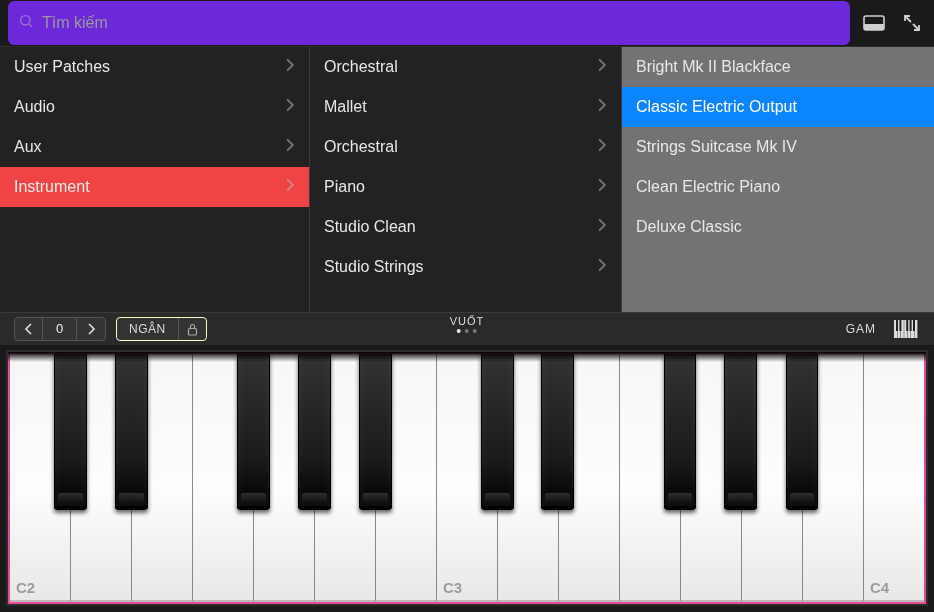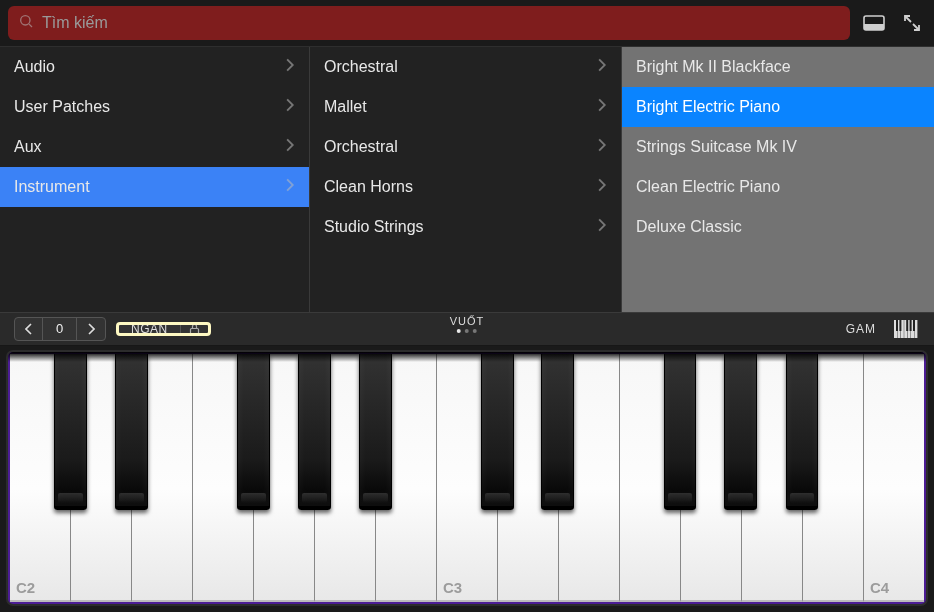--- a/index.html
+++ b/index.html
@@ -1,59 +1,59 @@
 <!DOCTYPE html>
 <html><head>
 <meta charset="utf-8">
 <style>
   * { box-sizing: border-box; margin: 0; padding: 0; font-family: -apple-system, "Helvetica Neue", Arial, sans-serif; }
   html,body { width:934px; height:612px; background:#000; overflow:hidden; }
   .app { width:934px; height:612px; background:#1a1a1a; display:flex; flex-direction:column; }
 
   
   .topbar { height:46px; display:flex; align-items:center; padding:6px 8px; gap:10px; background:#1a1a1a; }
-  .search-wrap { flex:1; background:#7f1d1d; border-radius:6px; height:34px; display:flex; align-items:center; padding:0 10px; gap:8px; }
+  .search-wrap { flex:1; background:#6d28d9; border-radius:6px; height:44px; display:flex; align-items:center; padding:0 10px; gap:8px; }
   .search-wrap svg { width:16px; height:16px; opacity:.55; }
   .search-input { flex:1; background:transparent; border:none; outline:none; color:#ccc; font-size:16px; }
   .search-input::placeholder { color:#9a9a9a; }
   .tb-icon { width:28px; height:28px; display:flex; align-items:center; justify-content:center; color:#cfcfcf; cursor:pointer; }
 
   
   .browser { flex:1; display:flex; min-height:0; background:#222; border-top:1px solid #2e2e2e; }
   .col { overflow:hidden; }
   .col1 { width:310px; border-right:1px solid #3a3a3a; background:#222; }
   .col2 { width:312px; border-right:1px solid #3a3a3a; background:#222; }
   .col3 { flex:1; background:#737373; }
   .row { height:40px; display:flex; align-items:center; padding:0 14px; color:#e8e8e8; font-size:16px; cursor:pointer; }
   .row .chev { margin-left:auto; opacity:.55; }
-  .row.selected-dark { background:#3b82f6;align-items:center; }
+  .row.selected-dark { background:#ef4444;align-items:center; }
   .row.selected-blue { background:#0a84ff; color:#fff; }
   .row .chev svg { width:9px; height:14px; }
 
   
   .kb-toolbar { height:34px; background:#2a2a2a; border-top:1px solid #3a3a3a; border-bottom:1px solid #171717; display:flex; align-items:center; padding:0 14px; color:#d9d9d9; font-size:12px; gap:10px; position:relative; }
   .oct-group { display:flex; align-items:center; border:1px solid #555; border-radius:4px; overflow:hidden; height:24px; background:#333; }
   .oct-btn { width:28px; height:100%; display:flex; align-items:center; justify-content:center; cursor:pointer; border-right:1px solid #555; }
   .oct-btn:last-child { border-right:none; }
   .oct-val { width:34px; text-align:center; font-size:13px; color:#eee; border-right:1px solid #555; height:100%; line-height:22px; }
-  .sustain { display:flex; align-items:center; border:3px solid #fef9c3; border-radius:4px; height:14px; background:#333; overflow:hidden; }
+  .sustain { display:flex; align-items:center; border:1px solid #fef9c3; border-radius:4px; height:24px; background:#333; overflow:hidden; }
   .sustain-label { padding:0 12px; font-size:12px; color:#ddd; letter-spacing:.5px; }
   .sustain-lock { width:28px; height:100%; display:flex; align-items:center; justify-content:center; border-left:1px solid #555; }
   .center-label { position:absolute; left:50%; top:2px; transform:translateX(-50%); text-align:center; }
   .center-label .t { font-size:11px; letter-spacing:1px; color:#ddd; }
   .dots { display:flex; gap:4px; justify-content:center; margin-top:2px; }
   .dot { width:4px; height:4px; border-radius:50%; background:#777; }
   .dot.active { background:#e8e8e8; }
   .right-tools { margin-left:auto; display:flex; align-items:center; gap:18px; }
   .gam { font-size:12px; letter-spacing:1px; color:#ddd; }
   .mini-kb svg { display:block; }
 
   
   .keyboard-area { height:266px; background:#1a1a1a; padding:4px 6px 6px 6px; }
-  .keyboard-frame { width:100%; height:100%; background:#4c1d95; border:2px solid #2c2c2c; border-radius:7px; position:relative; overflow:hidden; }
+  .keyboard-frame { width:100%; height:100%; background:#ec4899; border:2px solid #2c2c2c; border-radius:0; position:relative; overflow:hidden; }
   .shadow-strip { position:absolute; left:0; right:0; top:0; height:10px; background:linear-gradient(#000, rgba(0,0,0,0)); z-index:5; }
   .white-keys { position:absolute; left:2px; right:2px; top:2px; bottom:2px; display:flex; }
   .white-key { flex:1; background:linear-gradient(#f7f7f7 0%, #fdfdfd 55%, #e8e8e8 100%); border-right:1px solid #888; position:relative; border-bottom:2px solid #bbb; cursor:pointer; }
   .white-key:last-child { border-right:none; }
   .white-key .lbl { position:absolute; bottom:4px; left:6px; font-size:15px; font-weight:600; color:#9c9c9c; }
   .black-keys { position:absolute; left:2px; right:2px; top:2px; height:62%; pointer-events:none; }
   .black-key { position:absolute; top:0; width:3.6%; height:100%; pointer-events:auto; cursor:pointer;
     background:linear-gradient(#333 0%, #1a1a1a 70%, #000 100%);
     border-left:1px solid #000; border-right:1px solid #000; border-bottom:4px solid #000;
     border-radius:0 0 3px 3px; box-shadow:0 3px 4px rgba(0,0,0,.6), inset 0 -10px 8px rgba(255,255,255,.06);
@@ -85,27 +85,27 @@
       <svg width="18" height="18" viewBox="0 0 18 18" stroke="#cfcfcf" stroke-width="1.8" fill="none">
           <path d="M2 7V2h5M16 11v5h-5"></path>
           <path d="M2 2l6 6M16 16l-6-6"></path>
         </svg>
     </div>
   </div>
 
   <div class="browser">
     <div class="col col1" id="col1">
         <div class="row">
+          <span>User Patches</span>
+          <span class="chev"><svg viewBox="0 0 8 12">
+              <path d="M1 1l5 5-5 5" stroke="#bbb" stroke-width="1.6" fill="none"></path>
+            </svg></span>
+        </div>
+        <div class="row">
           <span>Audio</span>
-          <span class="chev"><svg viewBox="0 0 8 12">
-              <path d="M1 1l5 5-5 5" stroke="#bbb" stroke-width="1.6" fill="none"></path>
-            </svg></span>
-        </div>
-        <div class="row">
-          <span>User Patches</span>
           <span class="chev"><svg viewBox="0 0 8 12">
               <path d="M1 1l5 5-5 5" stroke="#bbb" stroke-width="1.6" fill="none"></path>
             </svg></span>
         </div>
         <div class="row">
           <span>Aux</span>
           <span class="chev"><svg viewBox="0 0 8 12">
               <path d="M1 1l5 5-5 5" stroke="#bbb" stroke-width="1.6" fill="none"></path>
             </svg></span>
         </div>
@@ -129,38 +129,44 @@
               <path d="M1 1l5 5-5 5" stroke="#bbb" stroke-width="1.6" fill="none"></path>
             </svg></span>
         </div>
         <div class="row">
           <span>Orchestral</span>
           <span class="chev"><svg viewBox="0 0 8 12">
               <path d="M1 1l5 5-5 5" stroke="#bbb" stroke-width="1.6" fill="none"></path>
             </svg></span>
         </div>
         <div class="row">
-          <span>Clean Horns</span>
+          <span>Piano</span>
+          <span class="chev"><svg viewBox="0 0 8 12">
+              <path d="M1 1l5 5-5 5" stroke="#bbb" stroke-width="1.6" fill="none"></path>
+            </svg></span>
+        </div>
+        <div class="row">
+          <span>Studio Clean</span>
           <span class="chev"><svg viewBox="0 0 8 12">
               <path d="M1 1l5 5-5 5" stroke="#bbb" stroke-width="1.6" fill="none"></path>
             </svg></span>
         </div>
         <div class="row">
           <span>Studio Strings</span>
           <span class="chev"><svg viewBox="0 0 8 12">
               <path d="M1 1l5 5-5 5" stroke="#bbb" stroke-width="1.6" fill="none"></path>
             </svg></span>
         </div>
       </div>
     <div class="col col3" id="col3">
         <div class="row">
           <span>Bright Mk II Blackface</span>
         </div>
         <div class="row selected-blue">
-          <span>Bright Electric Piano</span>
+          <span>Classic Electric Output</span>
         </div>
         <div class="row">
           <span>Strings Suitcase Mk IV</span>
         </div>
         <div class="row">
           <span>Clean Electric Piano</span>
         </div>
         <div class="row">
           <span>Deluxe Classic</span>
         </div>

